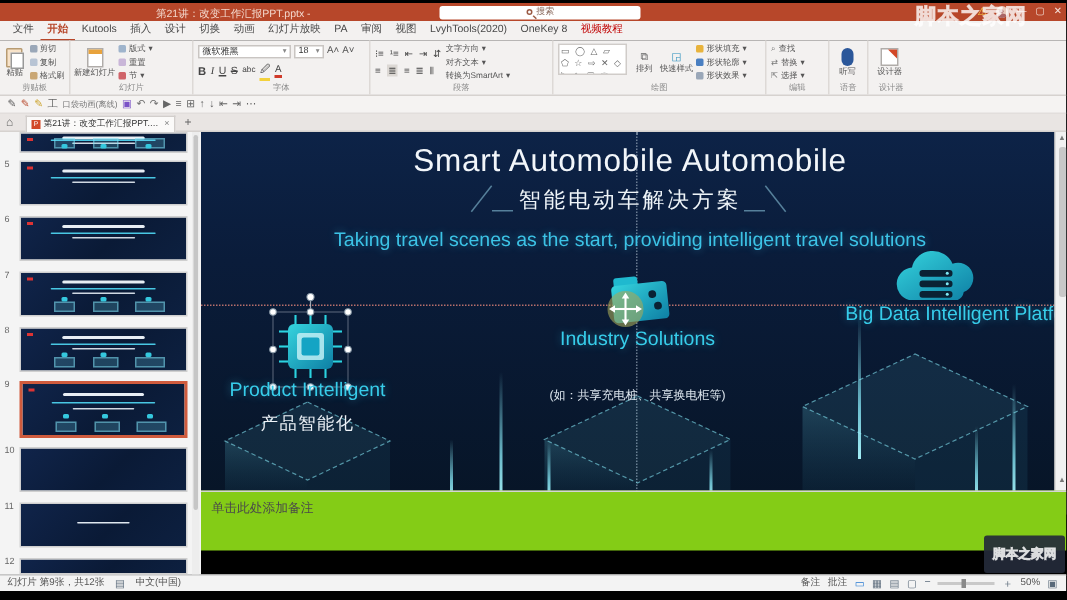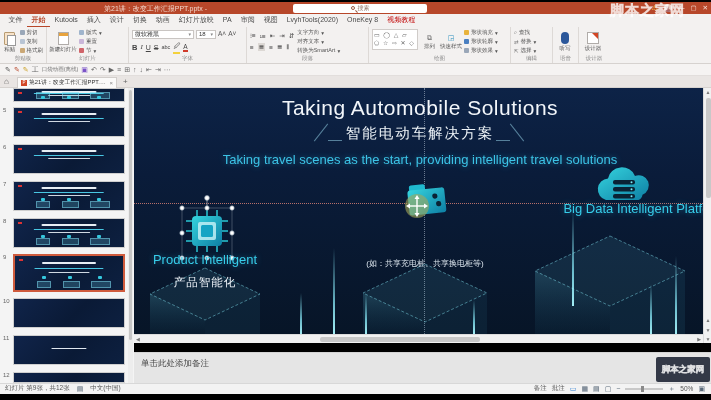--- a/index.html
+++ b/index.html
@@ -95,21 +95,21 @@
 
   
   .vscroll{position:absolute;left:703px;top:88px;width:8px;height:255px;background:#f1f1f1;border-left:1px solid #dcdcdc;}
   .vscroll .ar{position:absolute;left:0;width:8px;text-align:center;font-size:5px;color:#777;line-height:8px;}
   .vscroll .vth{position:absolute;left:1.5px;top:10px;width:5px;height:100px;background:#c8c8c8;border-radius:2px;}
   .hscroll{position:absolute;left:134px;top:334px;width:569px;height:9px;background:#f1f1f1;border-top:1px solid #dcdcdc;}
   .hscroll .hth{position:absolute;left:186px;top:1.5px;width:160px;height:5px;background:#c8c8c8;border-radius:2px;}
   .hscroll .ar{position:absolute;top:0;font-size:5px;color:#777;line-height:9px;}
 
   
-  .notes{position:absolute;left:134px;top:352px;width:577px;height:40px;background:#e5e5e5;border-top:1px solid #d4d4d4;}
+  .notes{position:absolute;left:134px;top:327px;width:577px;height:40px;background:#84cc16;border-top:1px solid #d4d4d4;}
   .notes span{position:absolute;left:7px;top:5px;font-size:8.5px;color:#4a4a4a;}
   .statusbar{position:absolute;left:0;top:383px;width:711px;height:10.5px;background:#f3f3f3;border-top:1px solid #d8d8d8;
              display:flex;align-items:center;font-size:6.5px;color:#555;}
   .st-left{display:flex;align-items:center;gap:7px;padding-left:5px;}
   .st-right{margin-left:auto;display:flex;align-items:center;gap:5px;padding-right:6px;}
   .vico{font-size:7px;color:#5a6a7a;}
   .vico.on{color:#2b7cd3;}
   .zslider{width:38px;height:2px;background:#c9c9c9;position:relative;}
   .zslider .knob{position:absolute;left:16px;top:-2px;width:3px;height:6px;background:#8a8a8a;}
 
@@ -398,21 +398,21 @@
       <div class="thumb" style="top: 284px; height: 11px;"></div>
     </div>
   <div class="pscroll">
       <div class="pth"></div>
     </div>
 
   <div class="slidearea">
     <div class="vguide"></div>
     <div class="hguide"></div>
 
-    <div class="s-title">Taking Automobile Solutions</div>
+    <div class="s-title">Smart Automobile Automobile</div>
     <div class="s-title-cn">智能电动车解决方案</div>
     <div class="deco" style="left:176px;top:44px;width:22px;transform:rotate(-52deg)"></div>
     <div class="deco" style="left:194px;top:52px;width:14px"></div>
     <div class="deco" style="left:372px;top:44px;width:22px;transform:rotate(52deg)"></div>
     <div class="deco" style="left:362px;top:52px;width:14px"></div>
 
     <div class="s-sub">Taking travel scenes as the start, providing intelligent travel solutions</div>
 
     <svg class="abs" style="left:0;top:0" width="569" height="246" viewBox="0 0 569 246">
       <defs>
@@ -506,20 +506,21 @@
     <div class="beam" style="left:231px;top:206px;height:40px"></div>
     <div class="beam" style="left:385px;top:250px;height:0px"></div>
     <div class="beam" style="left:438px;top:122px;height:96px"></div>
     <div class="beam" style="left:339px;top:212px;height:34px"></div>
     <div class="beam" style="left:516px;top:196px;height:50px"></div>
     <div class="beam" style="left:541px;top:168px;height:78px"></div>
 
     <div class="col-en" style="left:-19px;top:164px;width:180px">Product Intelligent</div>
     <div class="col-cn" style="left:-19px;top:187px;width:180px">产品智能化</div>
 
+    <div class="col-en" style="left:201px;top:130px;width:180px">Industry Solutions</div>
     <div class="col-note" style="left:181px;top:170px;width:220px">(如：共享充电桩、共享换电柜等)</div>
 
     <div class="col-en" style="left:370px;top:113px;width:280px">Big Data Intelligent Platform</div>
   </div>
 
   <div class="vscroll">
     <span class="ar" style="top:0">▲</span>
     <div class="vth"></div>
     <span class="ar" style="top:228px">▲</span>
     <span class="ar" style="top:238px">▼</span>

